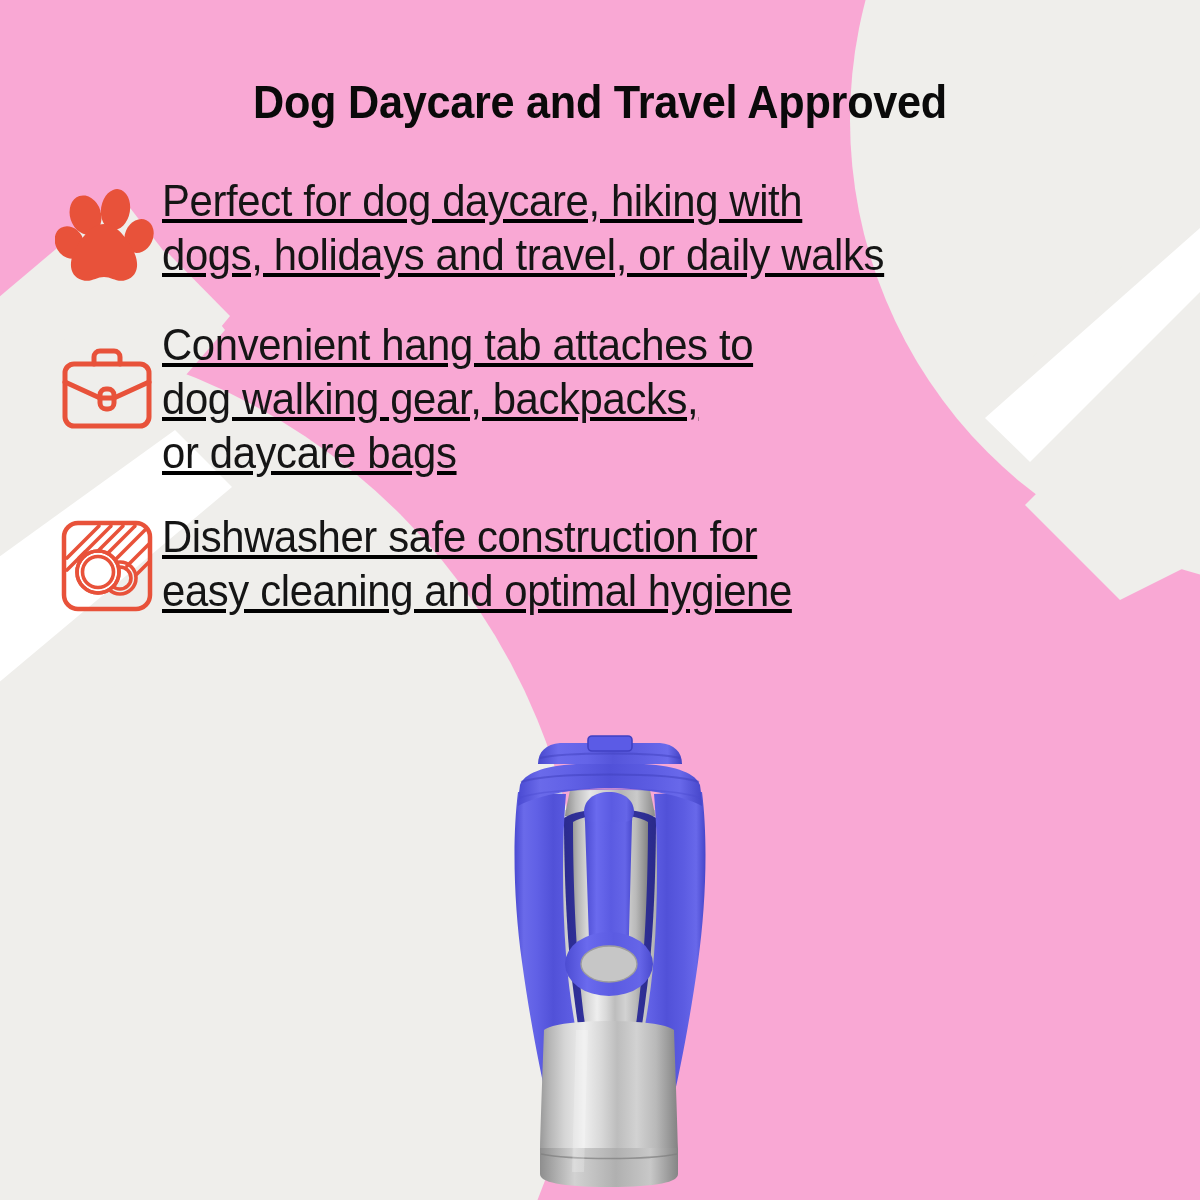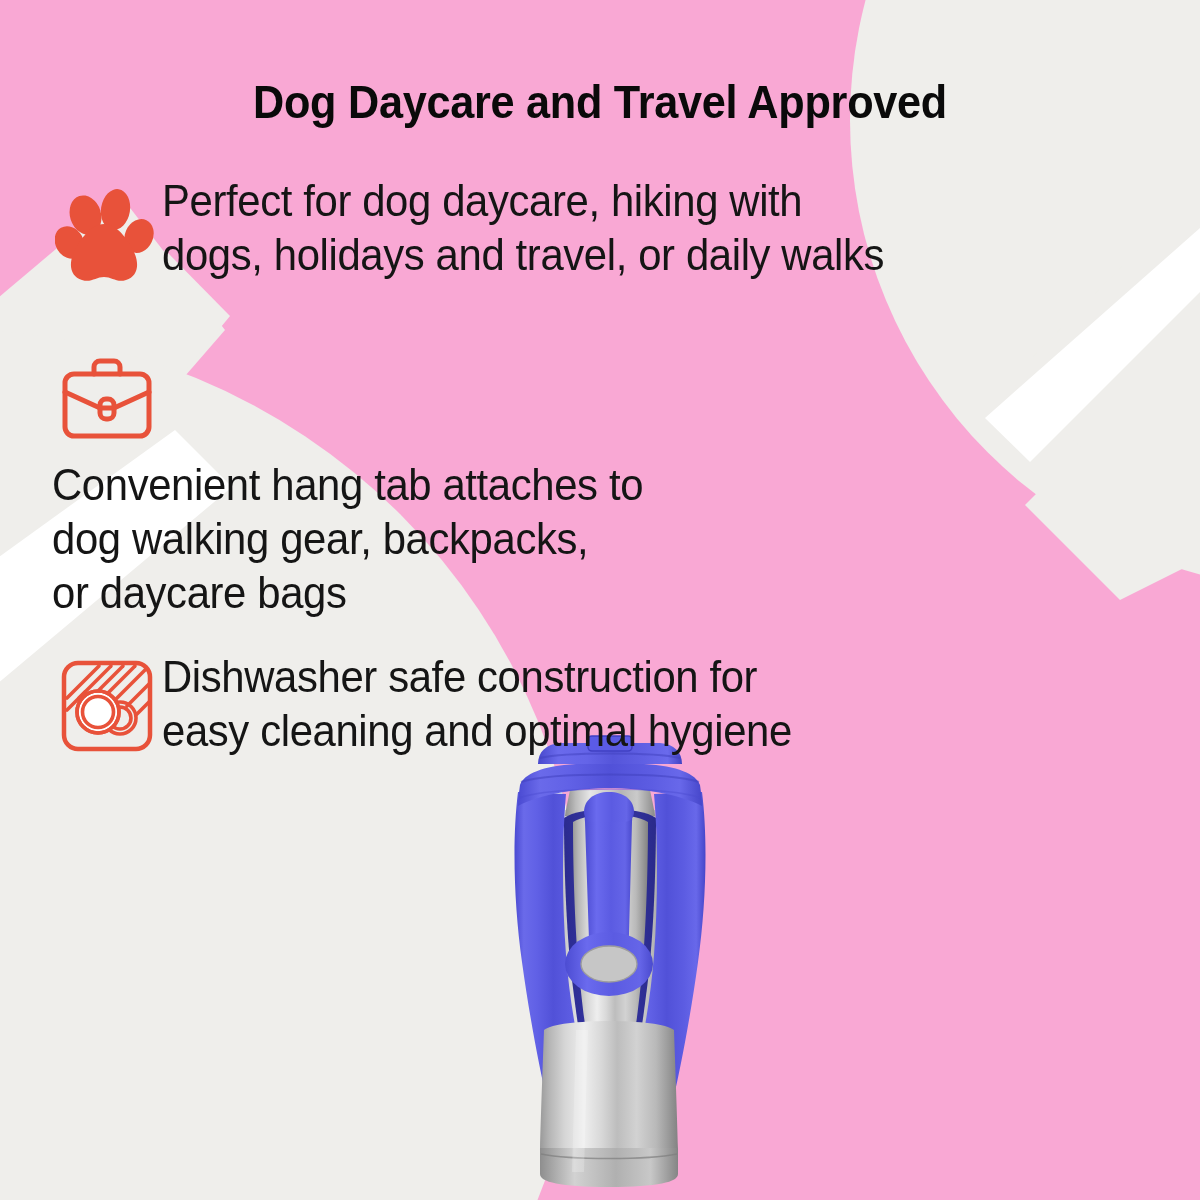--- a/index.html
+++ b/index.html
@@ -51,20 +51,21 @@
     position: absolute;
     left: 52px;
     top: 172px;
     width: 1110px;
     z-index: 5;
   }
   .feature {
     display: flex;
     align-items: flex-start;
     margin-bottom: 20px;
+    text-decoration: underline;
   }
   .feature-icon {
     flex: 0 0 110px;
     width: 110px;
     display: flex;
     justify-content: center;
     align-items: center;
   }
   .feature-text {
     flex: 1 1 auto;
@@ -76,21 +77,21 @@
     letter-spacing: -0.4px;
     transform: scaleX(0.93);
     transform-origin: left top;
     white-space: pre-line;
     padding-top: 2px;
   }
 
   .f1 .feature-icon { padding-top: 14px; }
   .f1 { margin-bottom: 30px; }
   .f2 .feature-icon { padding-top: 30px; }
-  .f2 { margin-bottom: 28px; flex-direction: column; }
+  .f2 { margin-bottom: 28px; }
   .f3 .feature-icon { padding-top: 8px; }
 
   
   #product {
     position: absolute;
     left: 480px;
     top: 730px;
     width: 260px;
     height: 470px;
     z-index: 4;

